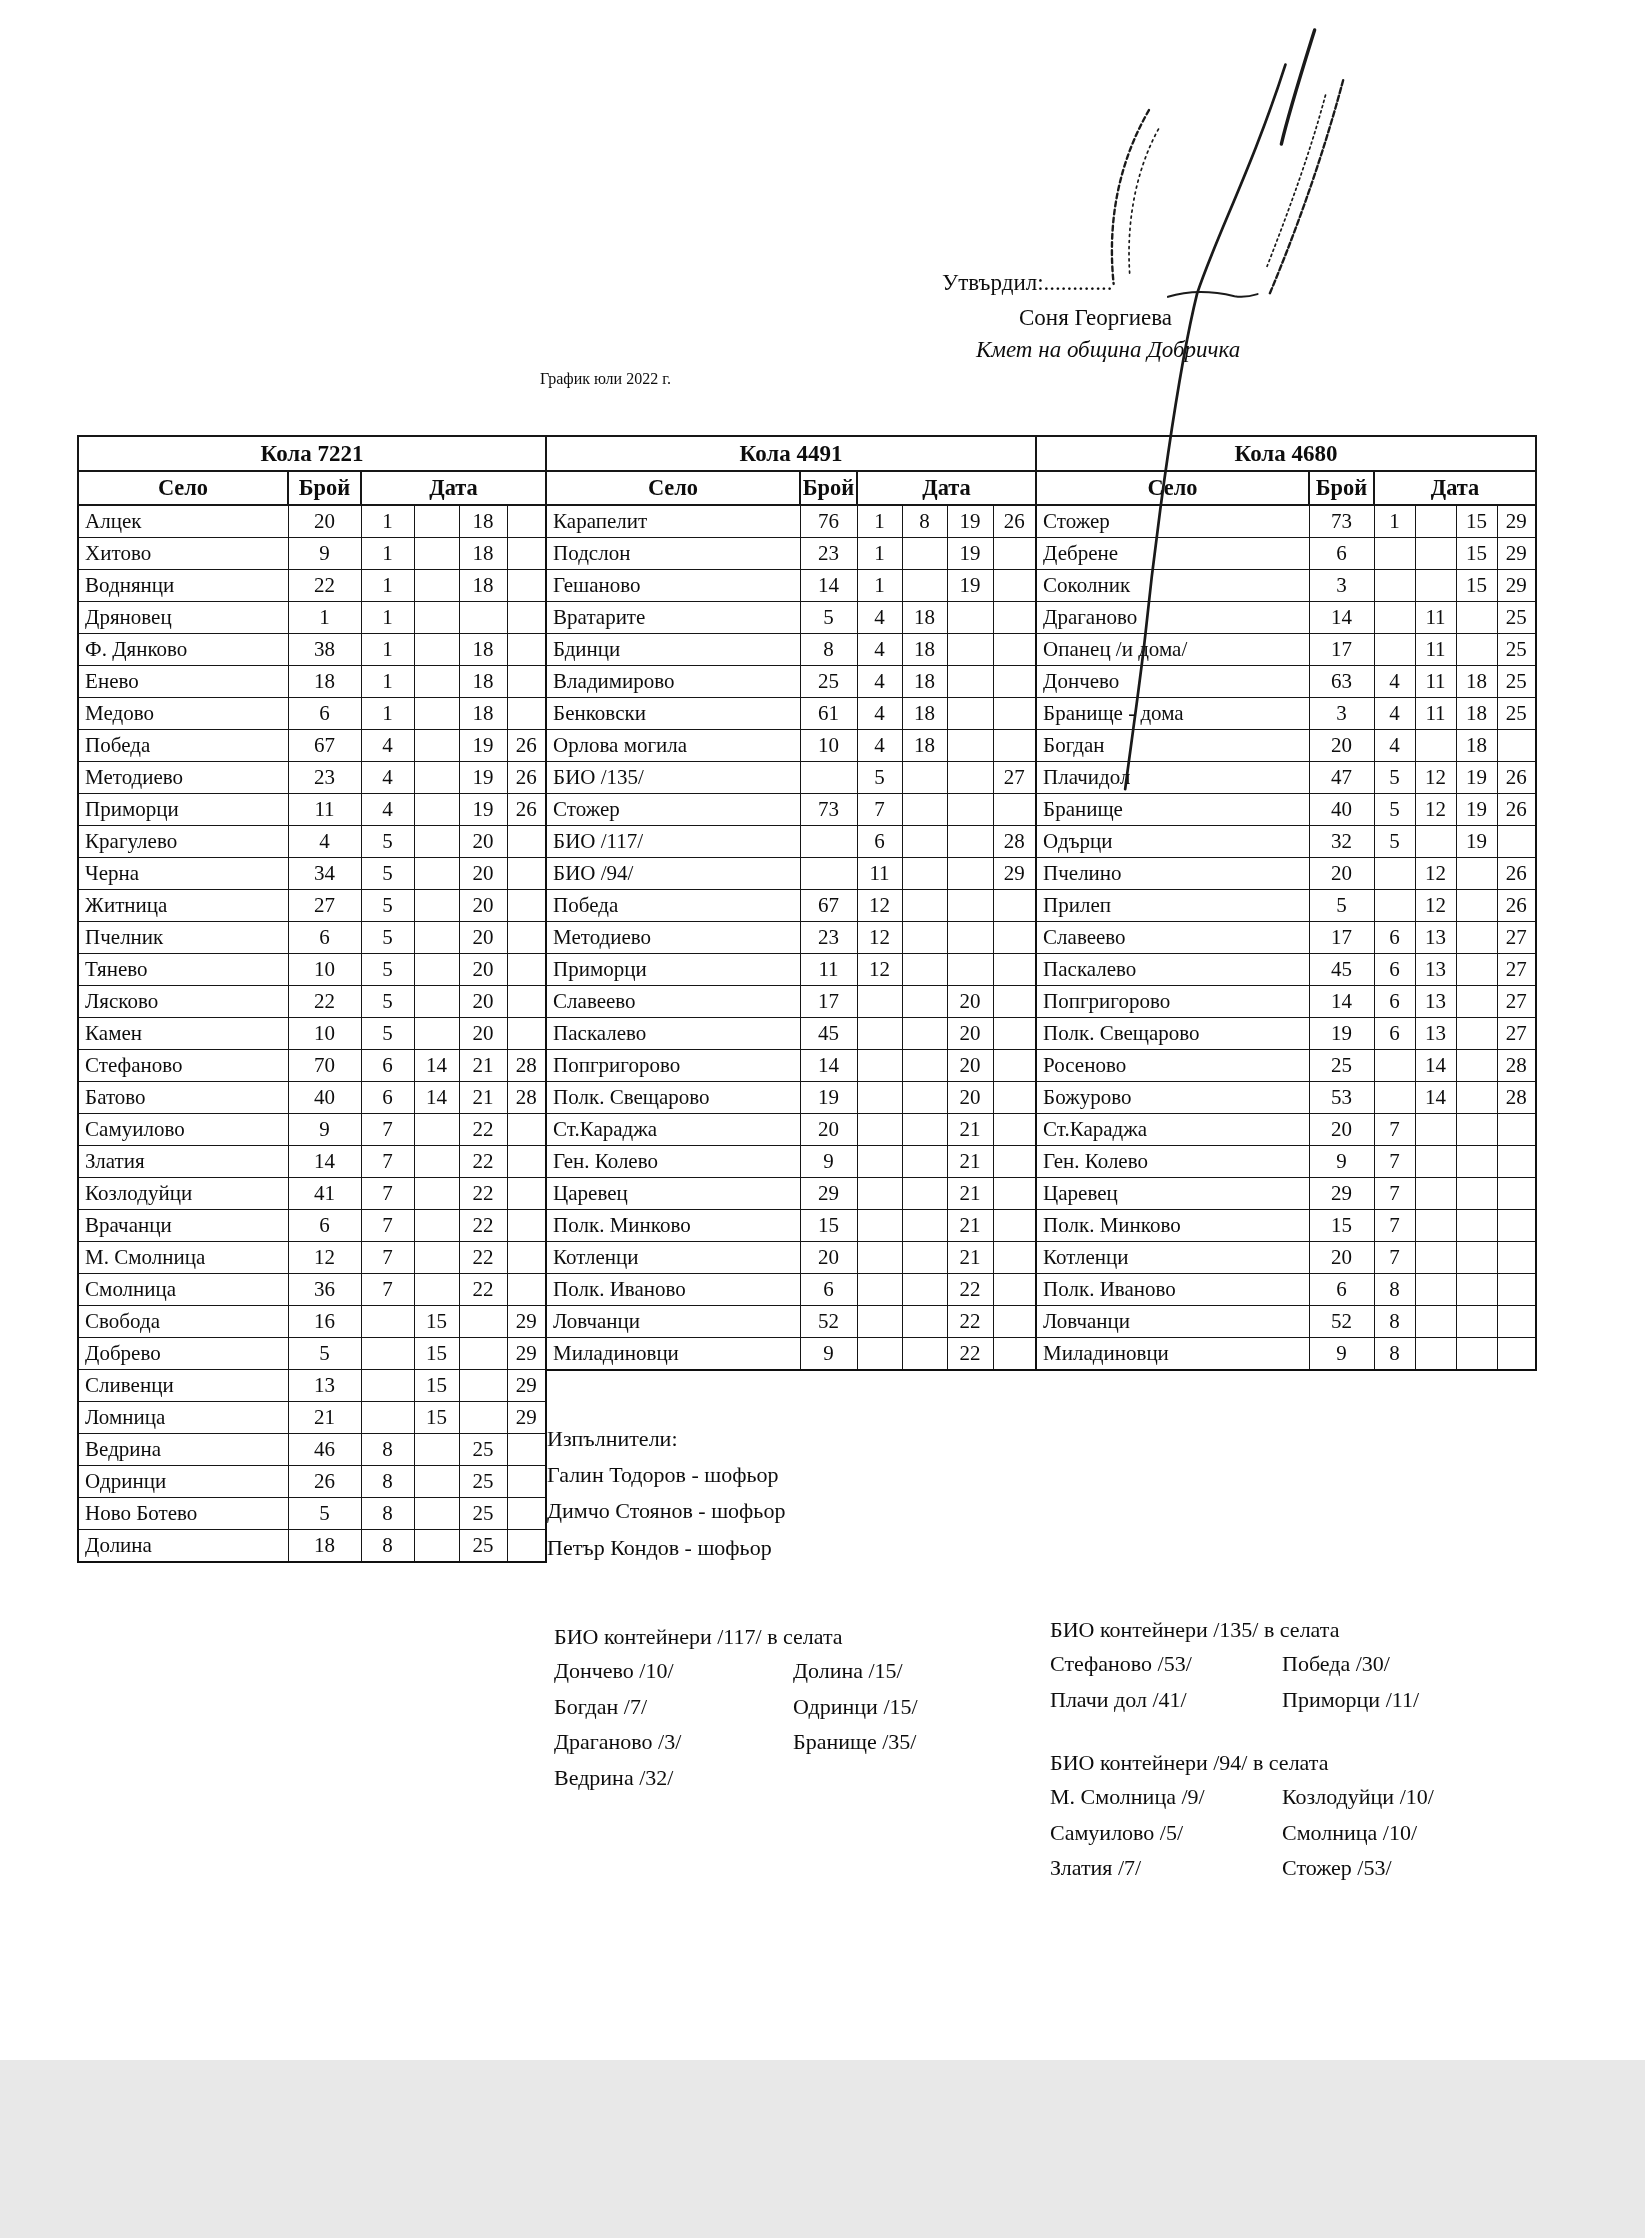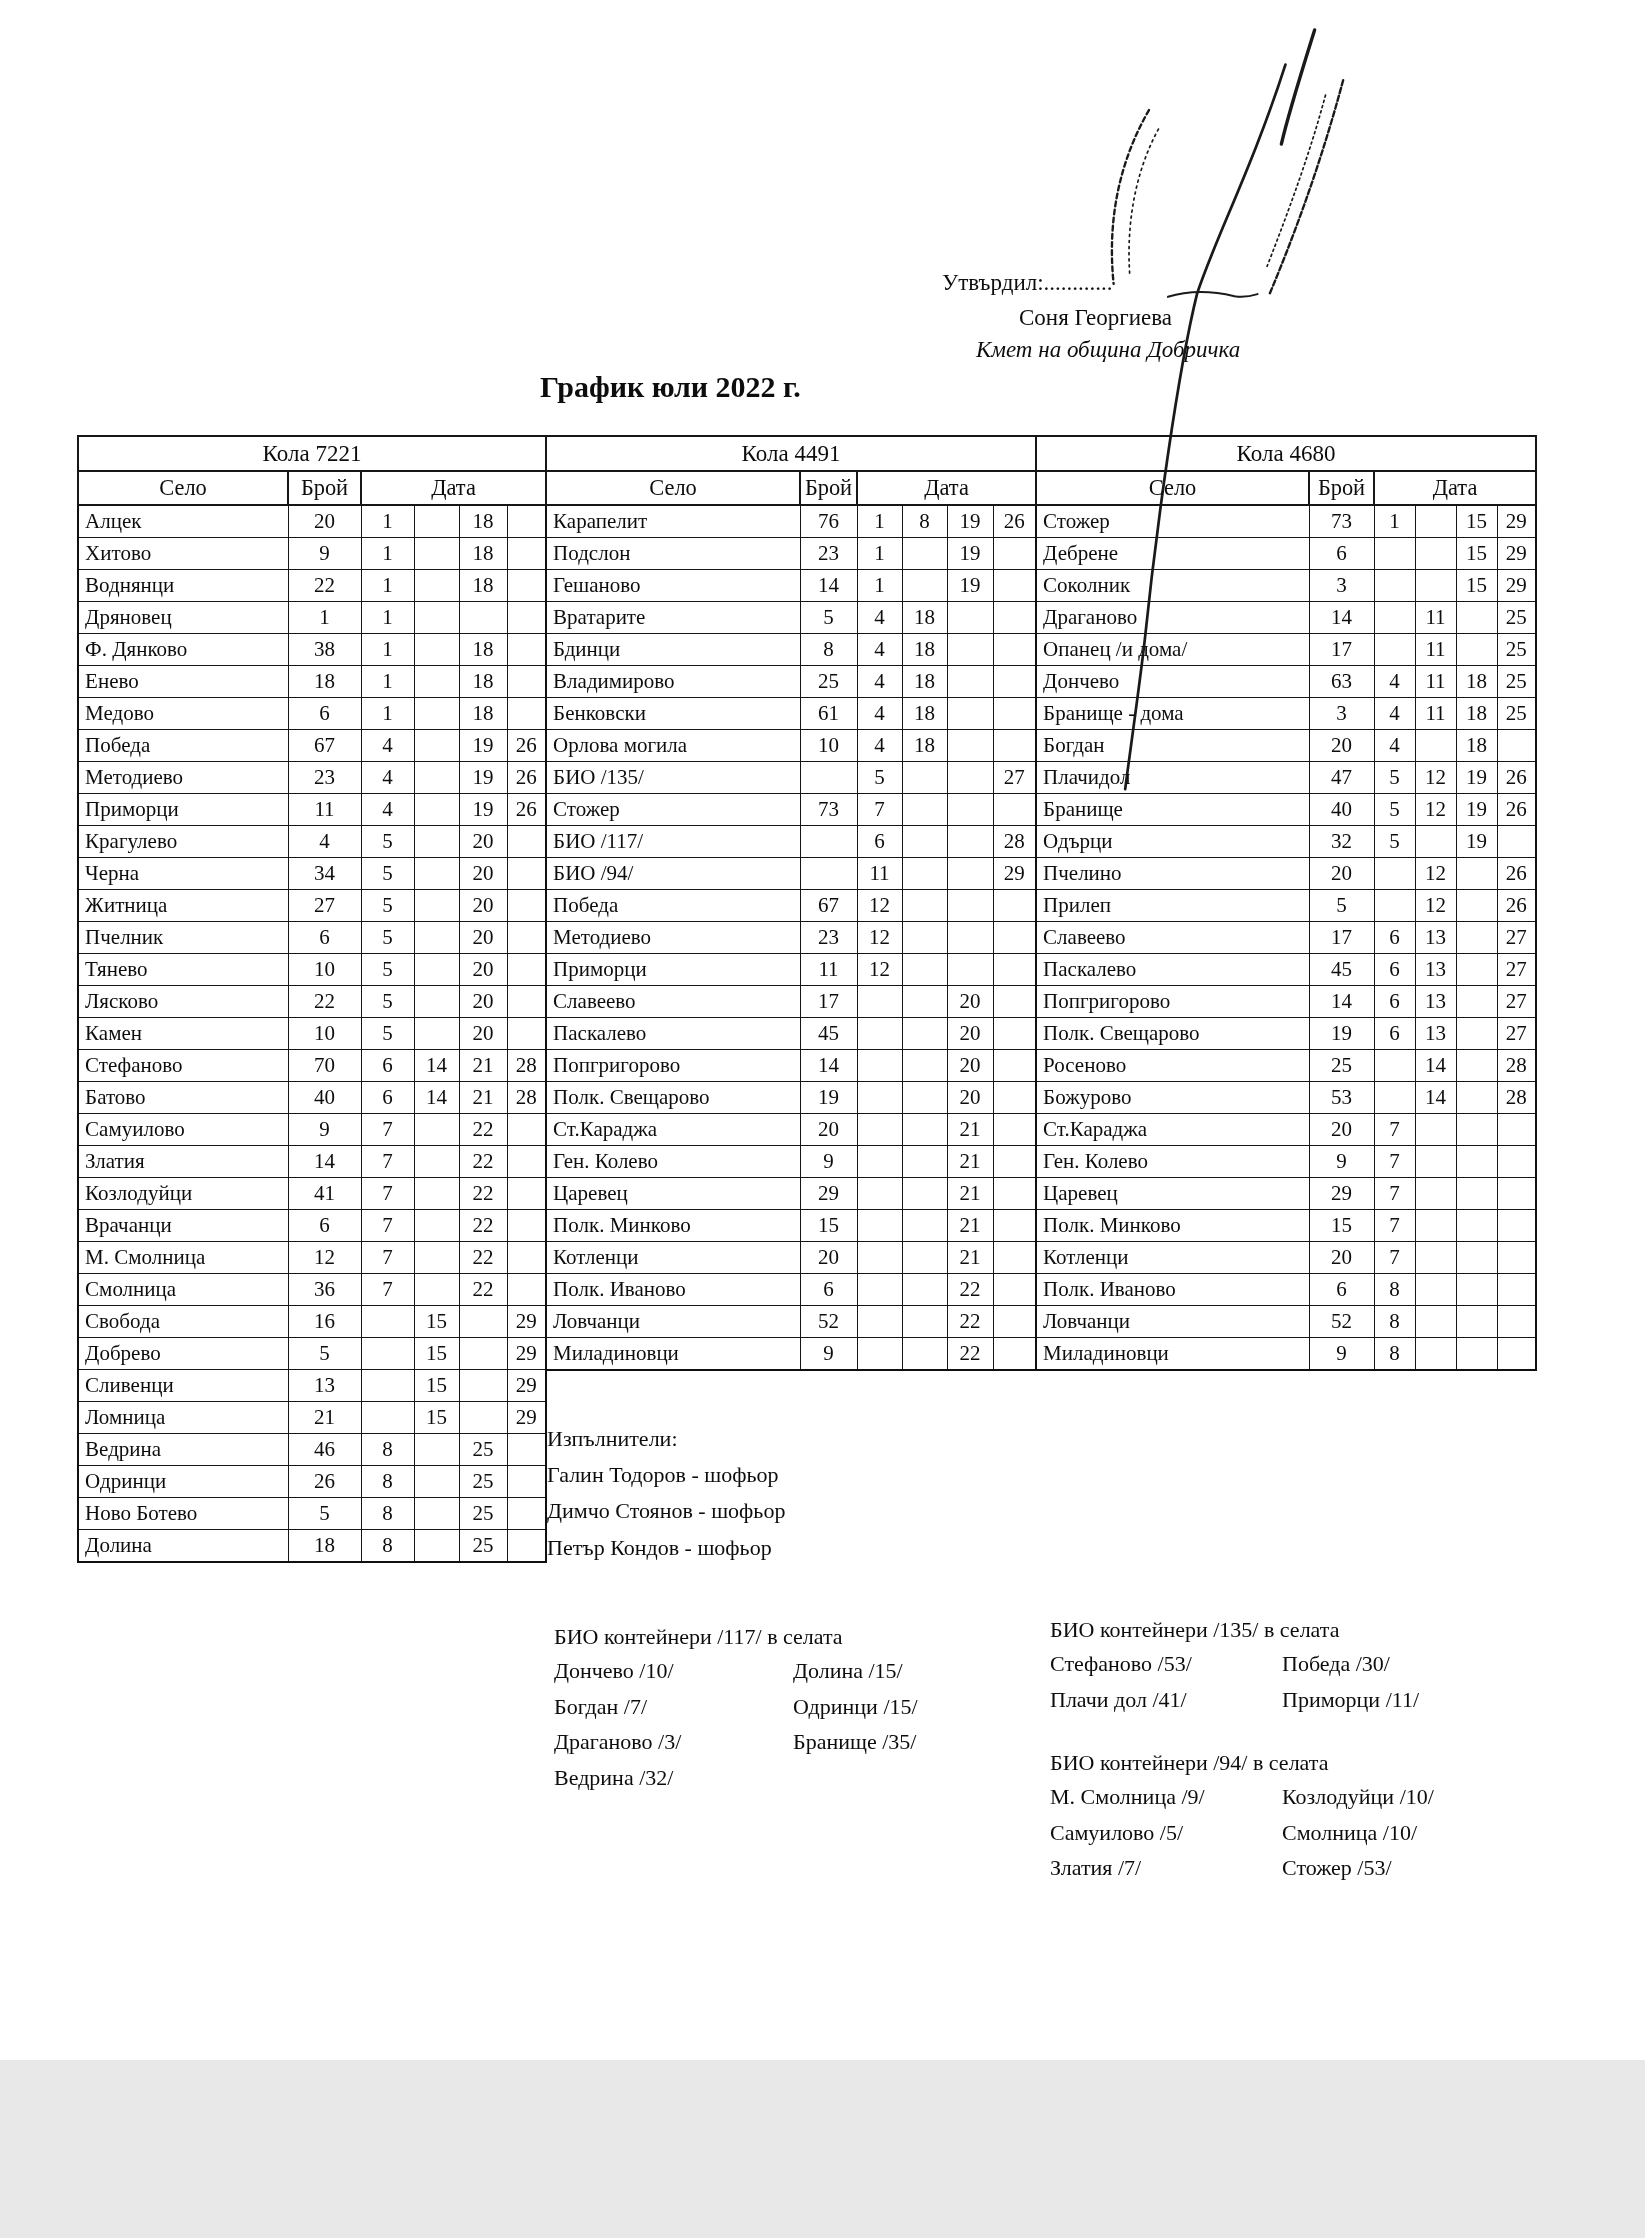--- a/index.html
+++ b/index.html
@@ -3,25 +3,25 @@
 <meta charset="utf-8">
 <style>
   html,body{margin:0;padding:0;background:#e8e8e8;}
   .page{position:relative;width:1646px;height:2060px;background:#ffffff;overflow:hidden;
         font-family:"Liberation Serif",serif;color:#0d0d0d;}
   .ink-overlay{position:absolute;left:0;top:0;width:1646px;height:2239px;pointer-events:none;}
   .abs{position:absolute;white-space:nowrap;}
   #approval-label{left:942px;top:270px;font-size:23px;}
   #approver-name{left:1019px;top:305px;font-size:23px;}
   #approver-title{left:976px;top:337px;font-size:23px;font-style:italic;}
-  #doc-title{left:540px;top:370px;font-size:30px;font-weight:bold;margin:0;}
+  #doc-title{left:540px;top:370px;font-size:16px;font-weight:normal;margin:0;}
   table.sched{position:absolute;border-collapse:collapse;table-layout:fixed;
               border:2.7px solid #101010;}
   .sched th,.sched td{border:1.4px solid #161616;padding:0;overflow:hidden;}
-  .sched thead th{border-width:2px;font-weight:normal;margin-top:14px;}
+  .sched thead th{border-width:2px;font-weight:bold;margin-top:14px;}
   .sched tr.car-row th{height:33px;font-size:23px;}
   .sched tr.cols-row th{height:32px;font-size:22.4px;}
   .sched td{height:31px;font-size:21px;text-align:center;}
   .sched td.village{text-align:left;padding-left:6.1px;white-space:nowrap;}
   #t1{left:77px;top:435px;width:468px;}
   #t2{left:545px;top:435px;width:490px;}
   #t3{left:1035px;top:435px;width:500px;}
   #executors{left:547px;top:1426px;font-size:22px;font-family:Liberation Serif, serif;}
   #executors .x-line{margin-bottom:10.2px;}
   .bio{font-size:22px;}

